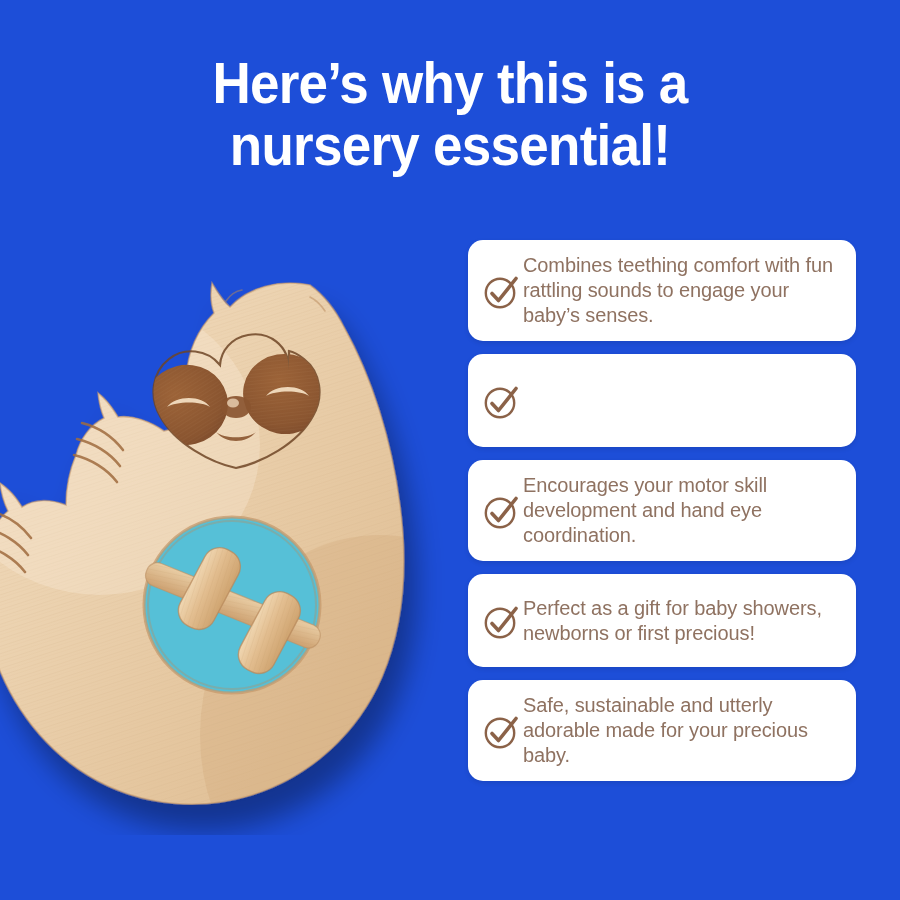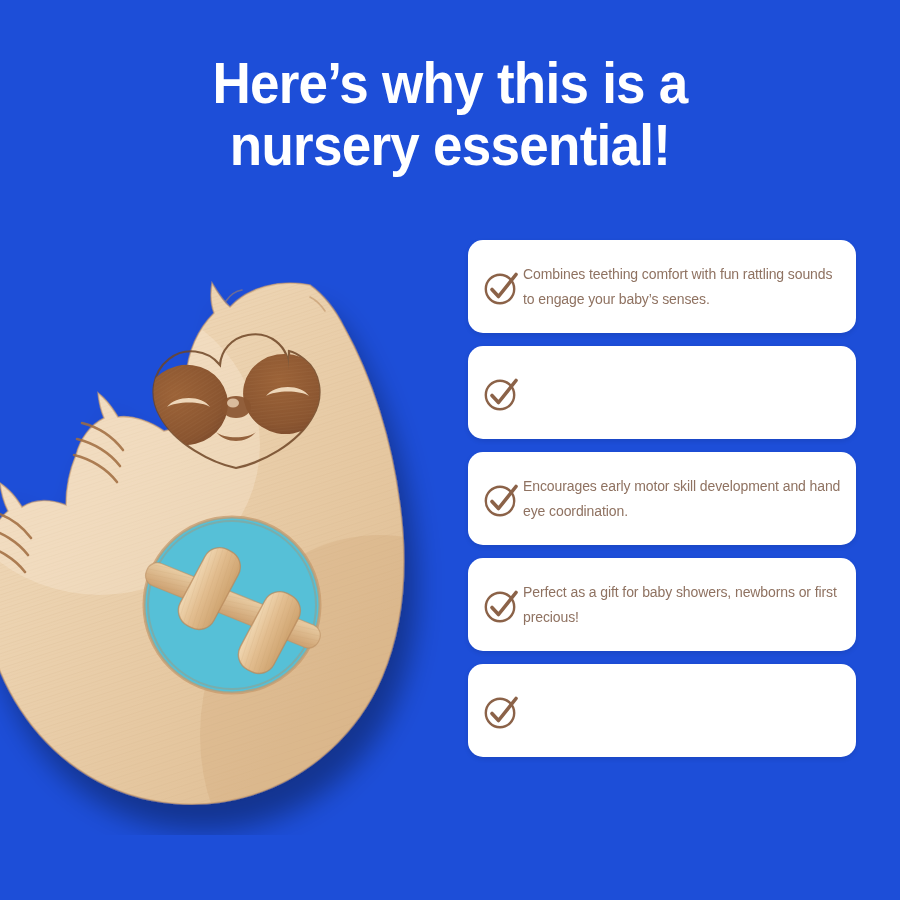--- a/index.html
+++ b/index.html
@@ -62,21 +62,21 @@
     flex: 0 0 auto;
     width: 40px;
     height: 40px;
     margin-right: 2px;
     margin-top: 2px;
   }
   .card-text {
     flex: 1 1 auto;
     color: #8f7261;
     font-family: "Liberation Sans", sans-serif;
-    font-size: 14px;
+    font-size: 20px;
     line-height: 25px;
     letter-spacing: -0.1px;
     white-space: normal;
   }
 
   
   #product {
     position: absolute;
     left: -20px;
     top: 255px;
@@ -293,37 +293,38 @@
       </span>
     </div>
 
     <div class="card">
       <span class="card-check">
         <svg viewBox="0 0 40 40" width="40" height="40" xmlns="http://www.w3.org/2000/svg">
           <circle cx="19" cy="21" r="14.2" fill="none" stroke="#8b6248" stroke-width="2.4"></circle>
           <path d="M 11 21.5 L 17.5 28.5 L 35 6.5" fill="none" stroke="#8b6248" stroke-width="3.6" stroke-linecap="round" stroke-linejoin="round"></path>
         </svg>
       </span>
-      <span class="card-text">Encourages early motor skill development and hand eye coordination.</span>
+      <span class="card-text">Encourages your motor skill development and hand eye coordination.</span>
     </div>
 
     <div class="card">
       <span class="card-check">
         <svg viewBox="0 0 40 40" width="40" height="40" xmlns="http://www.w3.org/2000/svg">
           <circle cx="19" cy="21" r="14.2" fill="none" stroke="#8b6248" stroke-width="2.4"></circle>
           <path d="M 11 21.5 L 17.5 28.5 L 35 6.5" fill="none" stroke="#8b6248" stroke-width="3.6" stroke-linecap="round" stroke-linejoin="round"></path>
         </svg>
       </span>
       <span class="card-text">Perfect as a gift for baby showers, newborns or first precious!</span>
     </div>
 
     <div class="card">
       <span class="card-check">
         <svg viewBox="0 0 40 40" width="40" height="40" xmlns="http://www.w3.org/2000/svg">
           <circle cx="19" cy="21" r="14.2" fill="none" stroke="#8b6248" stroke-width="2.4"></circle>
           <path d="M 11 21.5 L 17.5 28.5 L 35 6.5" fill="none" stroke="#8b6248" stroke-width="3.6" stroke-linecap="round" stroke-linejoin="round"></path>
         </svg>
       </span>
+      <span class="card-text">Safe, sustainable and utterly adorable made for your precious baby.</span>
     </div>
 
   </div>
 
 </div>
 
 </body></html>

